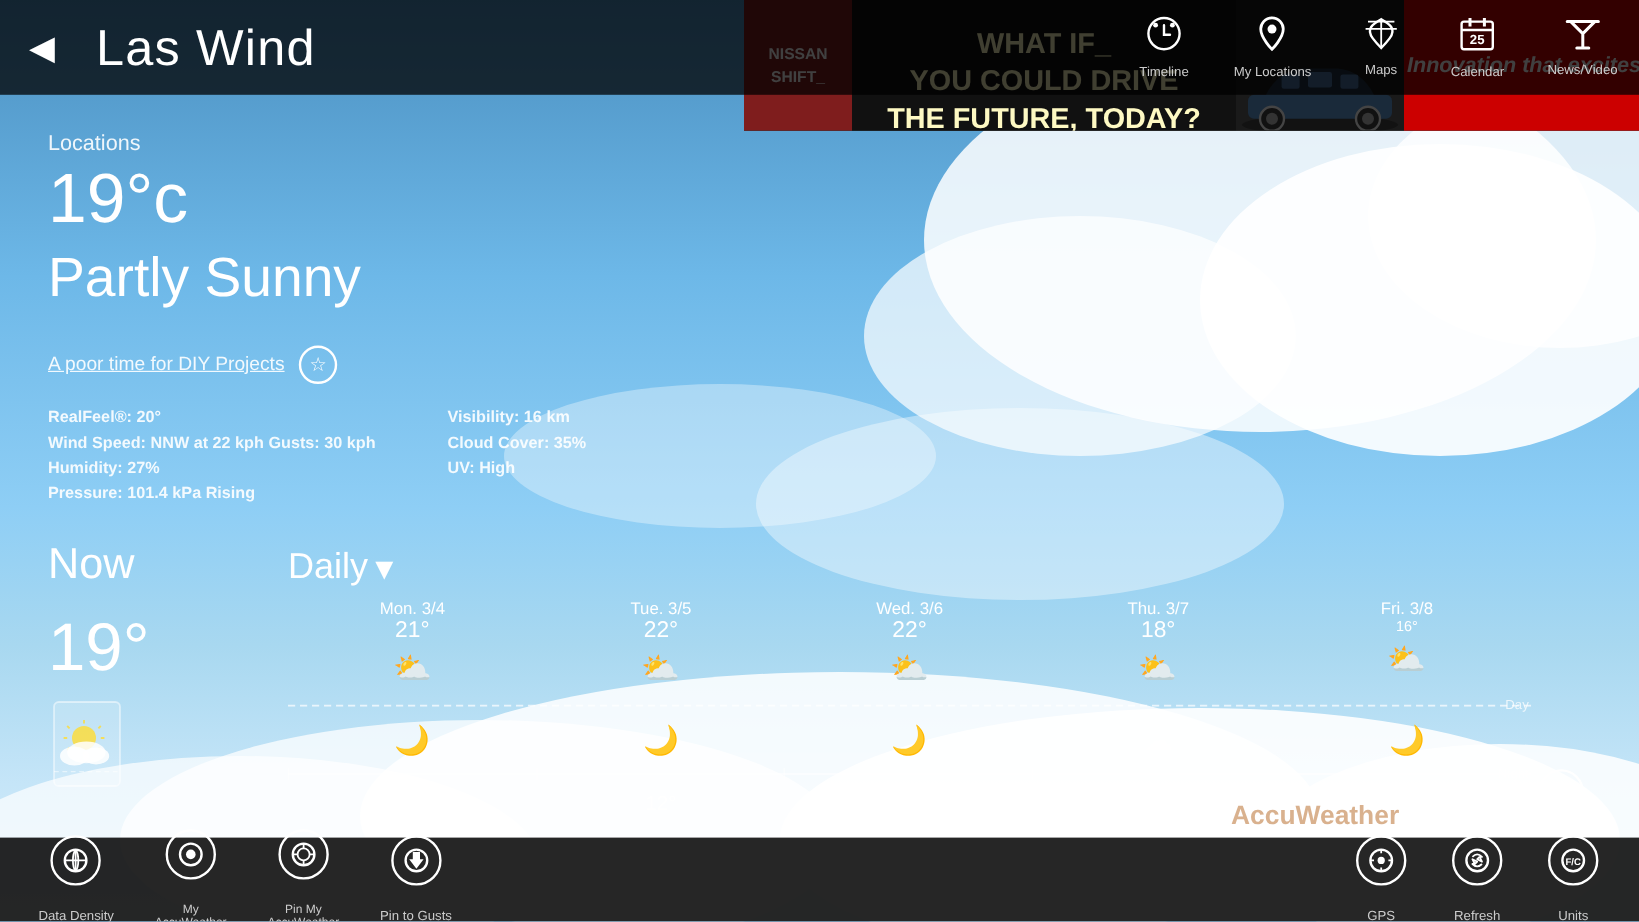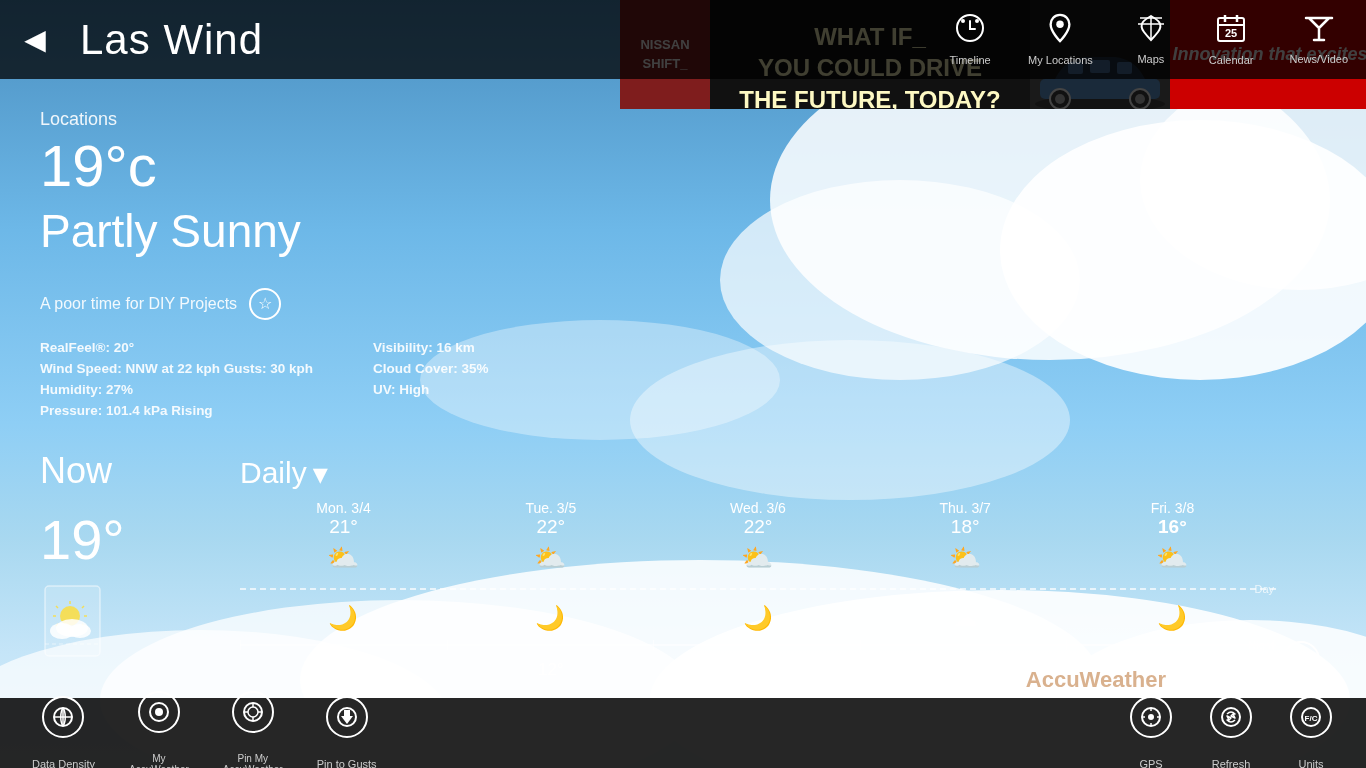--- a/index.html
+++ b/index.html
@@ -196,20 +196,21 @@
     .activity-bar {
       display: flex;
       align-items: center;
       gap: 12px;
       margin-bottom: 20px;
     }
 
     .activity-text {
       font-size: 16px;
       color: rgba(255,255,255,0.9);
+      text-decoration: underline;
     }
 
     .star-btn {
       width: 32px;
       height: 32px;
       border: 2px solid white;
       border-radius: 50%;
       display: flex;
       align-items: center;
       justify-content: center;
@@ -516,21 +517,21 @@
           <div style="font-size:19px; font-weight:300;">22°</div>
           <div style="font-size:26px; margin:5px 0 0 0;">⛅</div>
         </div>
         <div style="flex:1; text-align:center;">
           <div style="font-size:14px;">Thu. 3/7</div>
           <div style="font-size:19px; font-weight:300;">18°</div>
           <div style="font-size:26px; margin:5px 0 0 0;">⛅</div>
         </div>
         <div style="flex:1; text-align:center;">
           <div style="font-size:14px;">Fri. 3/8</div>
-          <div style="font-size:19px; font-weight:700;text-align:center;">16°</div>
+          <div style="font-size:12px; font-weight:400;text-align:center;">16°</div>
           <div style="font-size:26px; margin:5px 0 0 0;">⛅</div>
         </div>
 
         <div style="width:50px; display:flex; align-items:center; justify-content:center;"></div>
       </div>
 
       <div style="display:flex; align-items:center; width:100%; height:22px; margin-top:4px; position:relative;">
         <div style="position:absolute; right:52px; font-size:11px; color:rgba(255,255,255,0.75);">Day</div>
         <svg style="flex:1; height:2px; display:block;" height="2" preserveAspectRatio="none">
           <line x1="0" y1="1" x2="100%" y2="1" stroke="rgba(255,255,255,0.7)" stroke-width="2" stroke-dasharray="6,4"></line>

